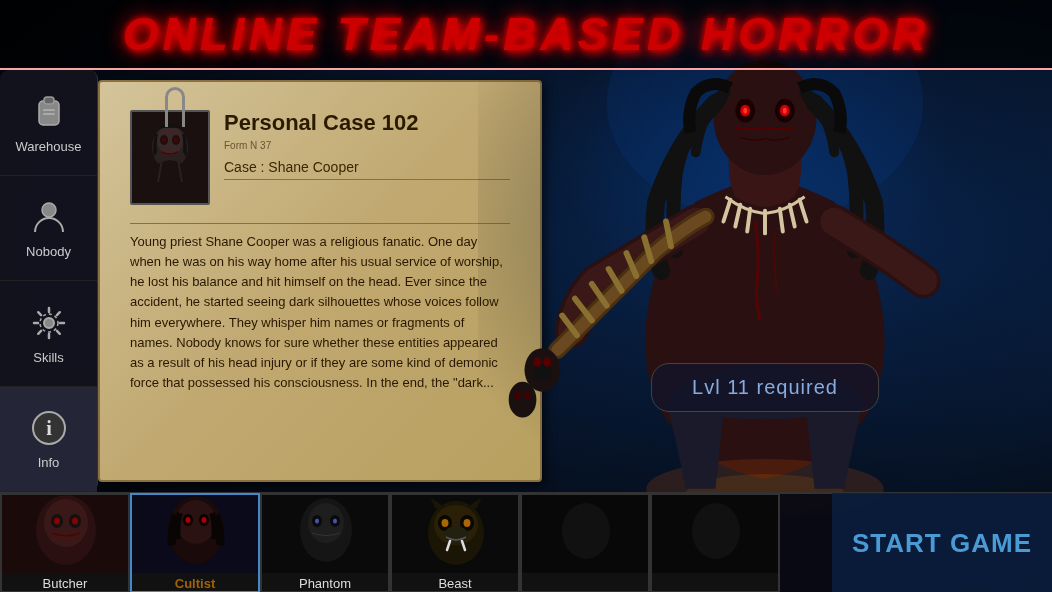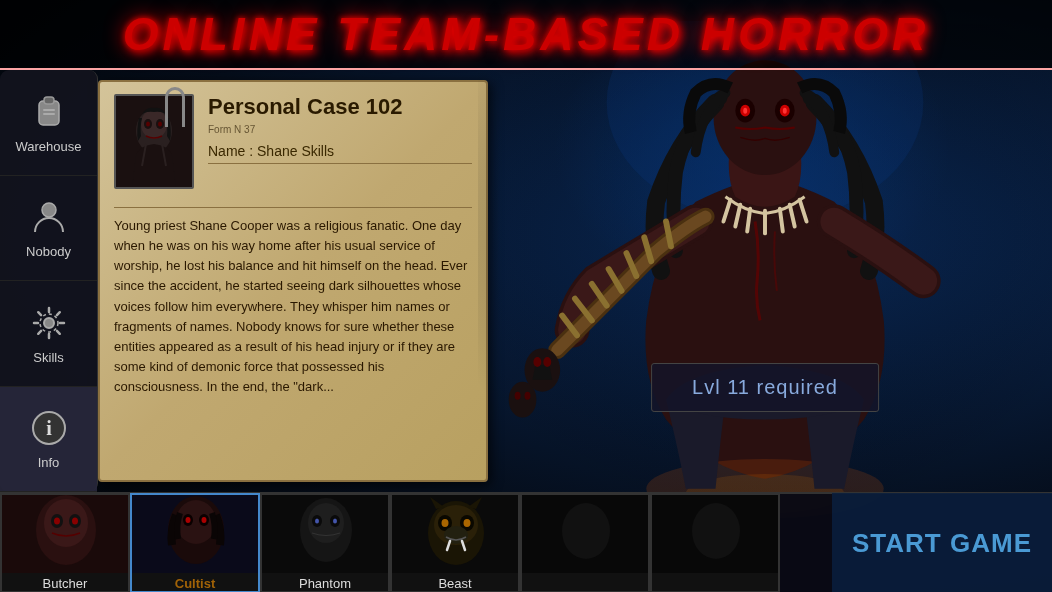--- a/index.html
+++ b/index.html
@@ -126,40 +126,40 @@
     }
 
     
     .level-badge {
       position: absolute;
       bottom: 80px;
       left: 50%;
       transform: translateX(-50%);
       background: rgba(20,20,40,0.85);
       border: 1px solid #444;
-      border-radius: 3px;
+      border-radius: 18px;
       padding: 12px 40px;
       color: #88aadd;
       font-size: 20px;
       letter-spacing: 1px;
       white-space: nowrap;
     }
 
     
     .case-panel {
       position: absolute;
       top: 10px;
       left: 0;
-      width: 390px;
+      width: 444px;
       bottom: 10px;
       background: #c8b88a;
       background: linear-gradient(135deg, #d4c49a 0%, #c0a870 50%, #b8a060 100%);
       border: 2px solid #8a7040;
       border-radius: 4px;
-      padding: 0;
+      padding: 16px;
       overflow: hidden;
       box-shadow: 3px 3px 12px rgba(0,0,0,0.7);
     }
 
     .case-panel-inner {
       padding: 12px 14px;
       height: 100%;
       display: flex;
       flex-direction: column;
     }
@@ -419,21 +419,21 @@
 
               <path d="M20 60 Q22 50 38 48 Q54 50 56 60 L60 91 L16 91Z" fill="#1a1010"></path>
               <path d="M30 48 L26 70 M46 48 L50 70" stroke="#2a2020" stroke-width="2"></path>
             </svg>
           </div>
         </div>
 
         <div class="case-title-block">
           <div class="case-title">Personal Case 102</div>
           <div class="form-number">Form N 37</div>
-          <div class="name-line">Name : Shane Skills</div>
+          <div class="name-line">Case : Shane Cooper</div>
         </div>
       </div>
       <div class="divider-line"></div>
       <div class="case-body-text">Young priest Shane Cooper was a religious fanatic. One day when he was on his way home after his usual service of worship, he lost his balance and hit himself on the head. Ever since the accident, he started seeing dark silhouettes whose voices follow him everywhere. They whisper him names or fragments of names. Nobody knows for sure whether these entities appeared as a result of his head injury or if they are some kind of demonic force that possessed his consciousness. In the end, the "dark...</div>
     </div>
   </div>
 
   <div class="character-display">
 
     <div class="monster-figure">

